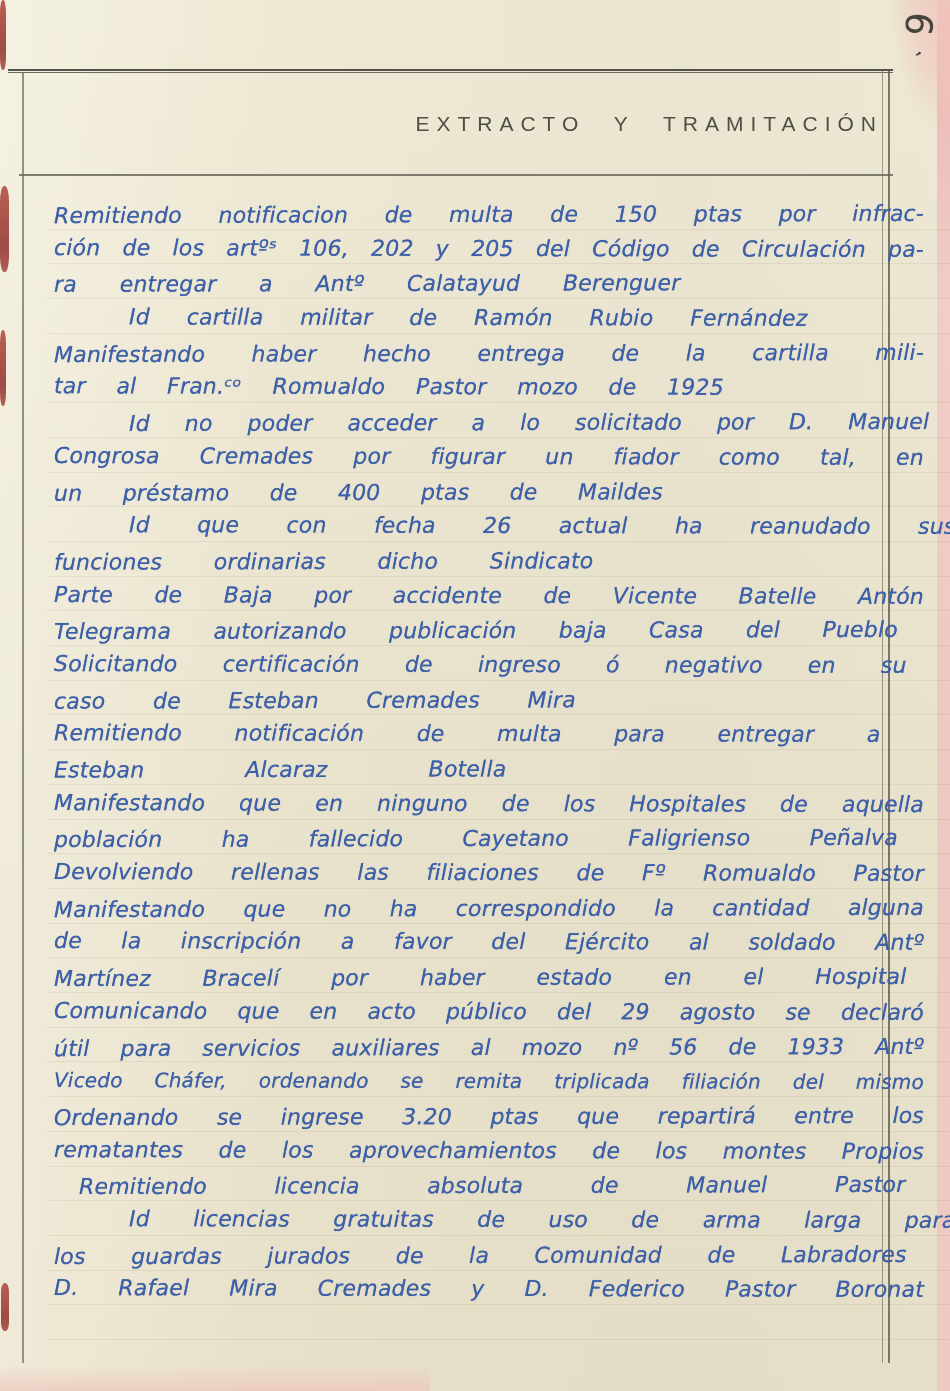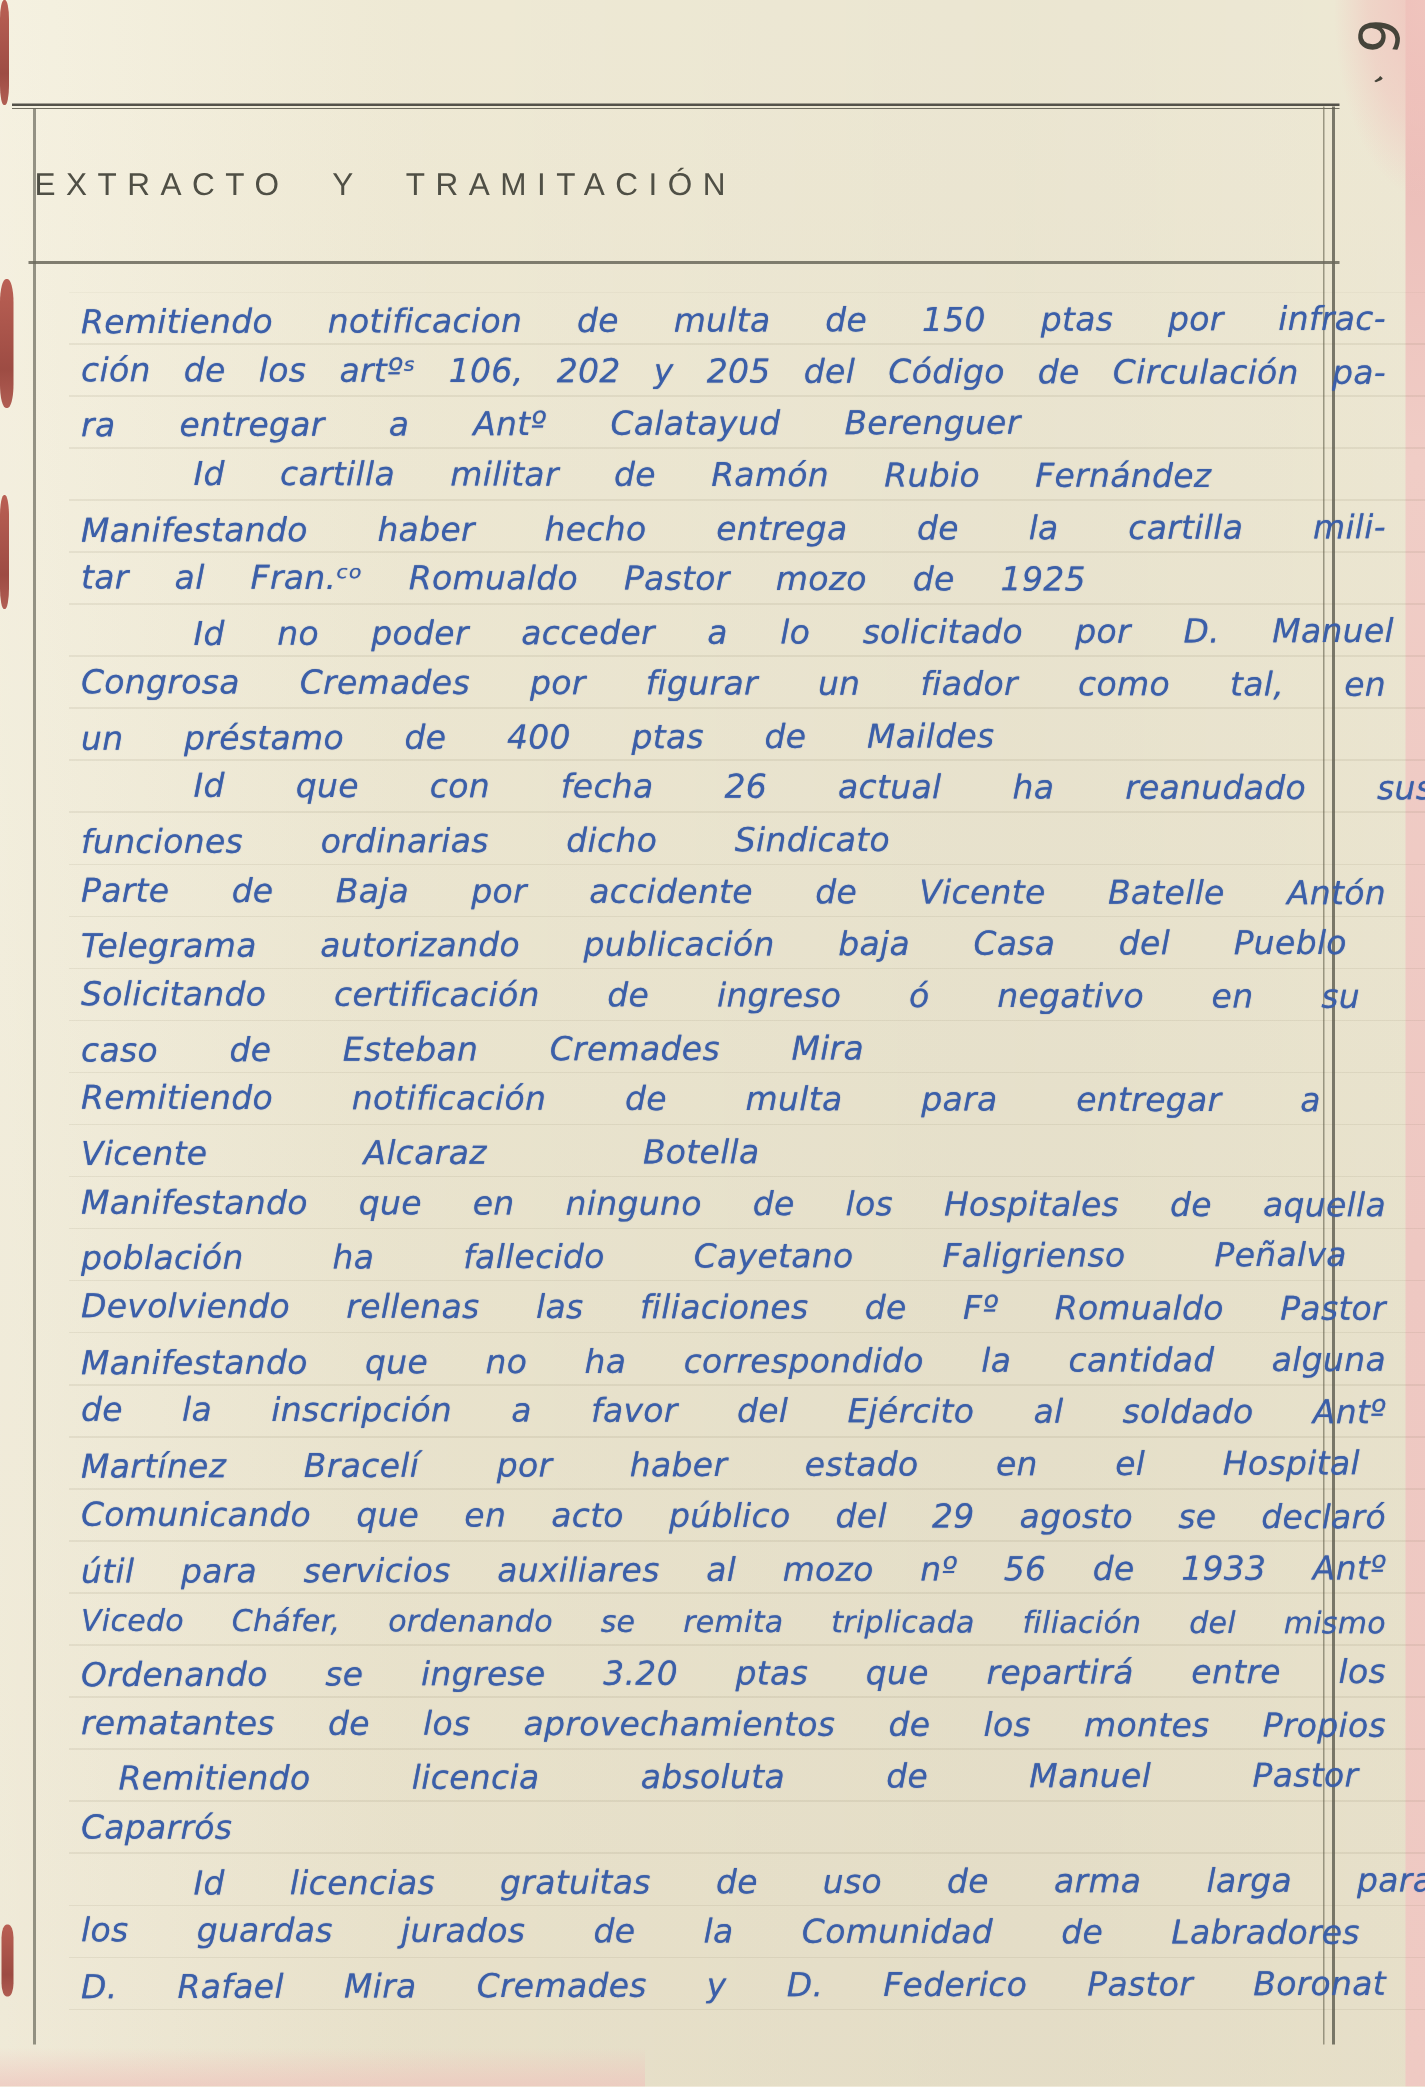--- a/index.html
+++ b/index.html
@@ -30,21 +30,21 @@
   .rule{position:absolute;}
   .rule-top{left:8px;top:69px;width:885px;height:5px;
     background:linear-gradient(180deg,#54524a 0 2px, transparent 2px 3px, #6f6d60 3px 4px, transparent 4px);}
   .rule-header-bottom{left:19px;top:174px;width:874px;height:2px;background:#6b695c;opacity:.85;}
   .rule-left{left:22px;top:72px;width:2px;height:1291px;background:#6b695c;opacity:.7;}
   .rule-right-inner{left:882px;top:71px;width:1px;height:1292px;background:#76745f;opacity:.7;}
   .rule-right-outer{left:888px;top:71px;width:2px;height:1292px;background:#5d5b4f;opacity:.8;}
   
   .header-title{
     position:absolute;left:23px;top:112px;width:860px;
-    text-align:left;
+    text-align:right;
     font-family:"Liberation Sans", sans-serif;
     font-size:21px;letter-spacing:7px;word-spacing:16px;
     color:#4f4f45;font-weight:500;
   }
   
   .page-number{position:absolute;right:10px;top:2px;width:44px;height:64px;}
   .page-number .num{
     display:block;transform:rotate(96deg);
     font-size:37px;color:#45443a;font-weight:500;line-height:44px;text-align:center;
   }
@@ -112,32 +112,31 @@
       <div class="hw-line" style="margin-left: 75px; width: 92%;">Id no poder acceder a lo solicitado por D. Manuel</div>
       <div class="hw-line" style="margin-left: 0px; width: 100%;">Congrosa Cremades por figurar un fiador como tal, en</div>
       <div class="hw-line" style="margin-left: 0px; width: 70%;">un préstamo de 400 ptas de Maildes</div>
       <div class="hw-line" style="margin-left: 75px; width: 95%;">Id que con fecha 26 actual ha reanudado sus</div>
       <div class="hw-line" style="margin-left: 0px; width: 62%;">funciones ordinarias dicho Sindicato</div>
       <div class="hw-line" style="margin-left: 0px; width: 100%;">Parte de Baja por accidente de Vicente Batelle Antón</div>
       <div class="hw-line" style="margin-left: 0px; width: 97%;">Telegrama autorizando publicación baja Casa del Pueblo</div>
       <div class="hw-line" style="margin-left: 0px; width: 98%;">Solicitando certificación de ingreso ó negativo en su</div>
       <div class="hw-line" style="margin-left: 0px; width: 60%;">caso de Esteban Cremades Mira</div>
       <div class="hw-line" style="margin-left: 0px; width: 95%;">Remitiendo notificación de multa para entregar a</div>
-      <div class="hw-line" style="margin-left: 0px; width: 52%;">Vicente Alcaraz Botella</div>
+      <div class="hw-line" style="margin-left: 0px; width: 52%;">Esteban Alcaraz Botella</div>
       <div class="hw-line" style="margin-left: 0px; width: 100%;">Manifestando que en ninguno de los Hospitales de aquella</div>
       <div class="hw-line" style="margin-left: 0px; width: 97%;">población ha fallecido Cayetano Faligrienso Peñalva</div>
       <div class="hw-line" style="margin-left: 0px; width: 100%;">Devolviendo rellenas las filiaciones de Fº Romualdo Pastor</div>
       <div class="hw-line" style="margin-left: 0px; width: 100%;">Manifestando que no ha correspondido la cantidad alguna</div>
       <div class="hw-line" style="margin-left: 0px; width: 100%;">de la inscripción a favor del Ejército al soldado Antº</div>
       <div class="hw-line" style="margin-left: 0px; width: 98%;">Martínez Bracelí por haber estado en el Hospital</div>
       <div class="hw-line" style="margin-left: 0px; width: 100%;">Comunicando que en acto público del 29 agosto se declaró</div>
       <div class="hw-line" style="margin-left: 0px; width: 100%;">útil para servicios auxiliares al mozo nº 56 de 1933 Antº</div>
       <div class="hw-line" style="margin-left: 0px; width: 100%; font-size: 20px;">Vicedo Cháfer, ordenando se remita triplicada filiación del mismo</div>
       <div class="hw-line" style="margin-left: 0px; width: 100%;">Ordenando se ingrese 3.20 ptas que repartirá entre los</div>
       <div class="hw-line" style="margin-left: 0px; width: 100%;">rematantes de los aprovechamientos de los montes Propios</div>
       <div class="hw-line" style="margin-left: 25px; width: 95%;">Remitiendo licencia absoluta de Manuel Pastor</div>
-      <div class="hw-line nojust" style="margin-left: 0px; width: 40%;">Caparrós</div>
       <div class="hw-line" style="margin-left: 75px; width: 95%;">Id licencias gratuitas de uso de arma larga para</div>
       <div class="hw-line" style="margin-left: 0px; width: 98%;">los guardas jurados de la Comunidad de Labradores</div>
       <div class="hw-line" style="margin-left: 0px; width: 100%;">D. Rafael Mira Cremades y D. Federico Pastor Boronat</div>
     </div>
 
 </div>
 
 </body></html>

